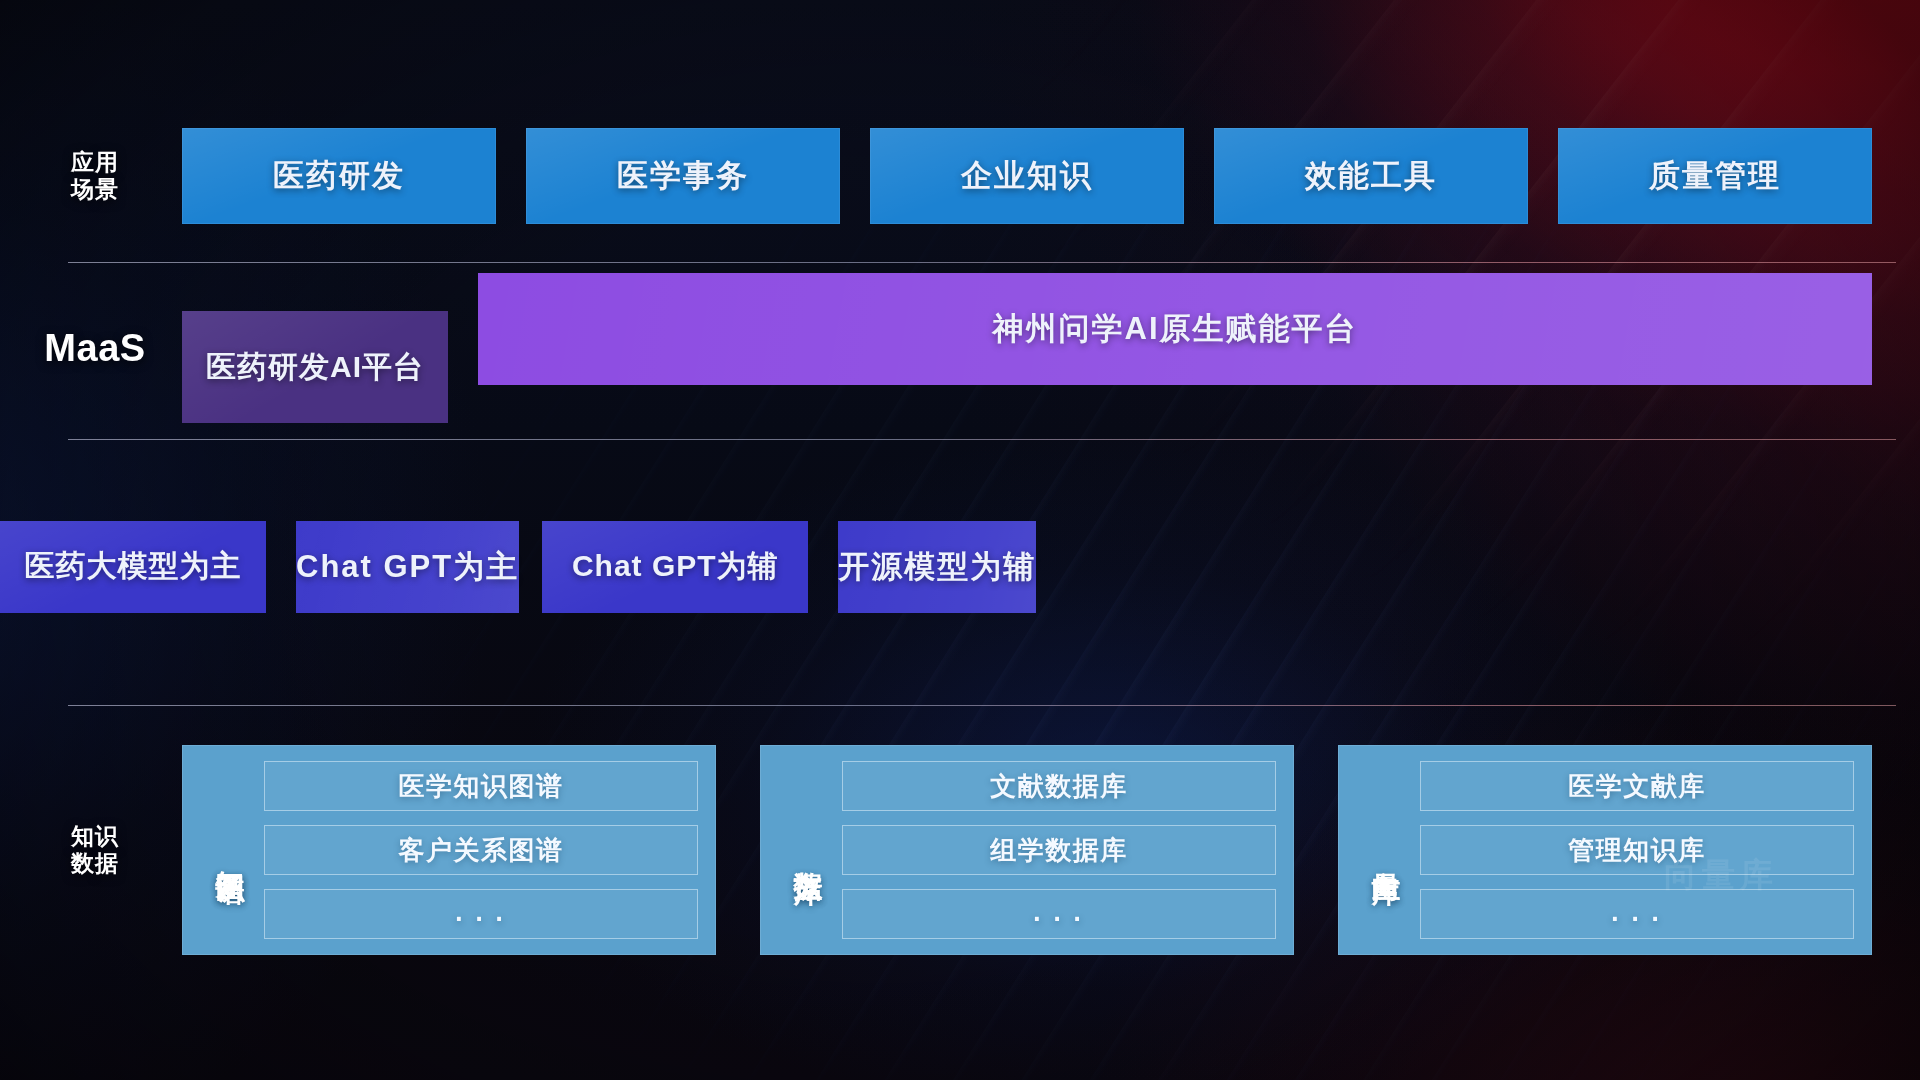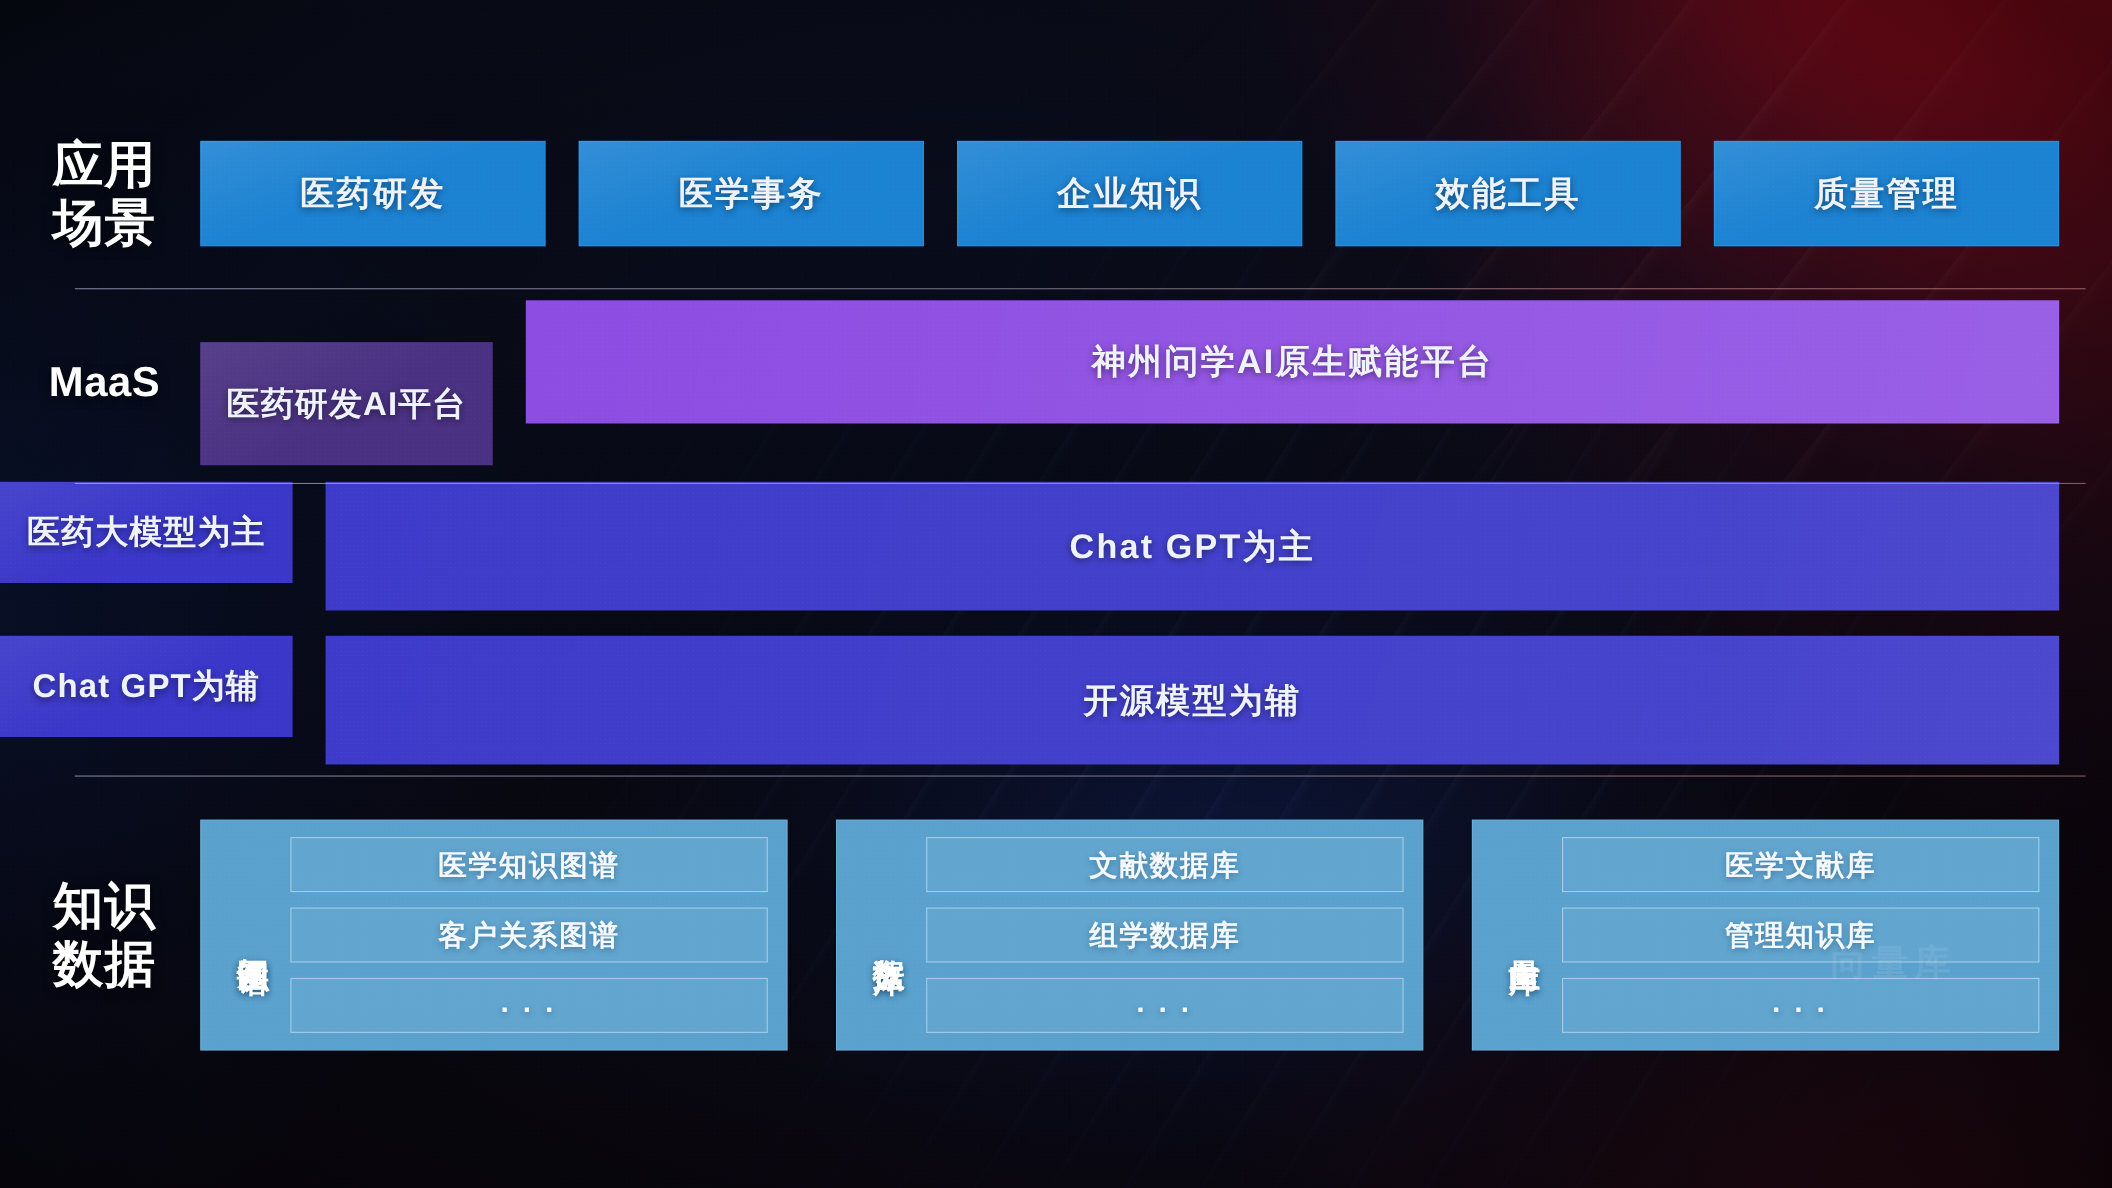--- a/index.html
+++ b/index.html
@@ -115,21 +115,21 @@
     display: flex;
     align-items: center;
   }
 
   .row-label {
     width: 182px;
     flex: 0 0 182px;
     text-align: center;
     color: #ffffff;
     font-weight: bold;
-    font-size: 46px;
+    font-size: 23px;
     line-height: 1.16;
     letter-spacing: 1px;
     text-shadow: 0 2px 10px rgba(0,0,0,.75);
     white-space: pre-line;
     padding-left: 8px;
     box-sizing: border-box;
   }
   .row-label.latin { font-size: 38px; letter-spacing: .5px; }
 
   .row-body {
@@ -219,35 +219,35 @@
     font-size: 30px;
     letter-spacing: 1px;
     background-color: #3a37c9;
     background-image:
       linear-gradient(155deg, rgba(255,255,255,0.07) 0%, rgba(255,255,255,0) 55%),
       radial-gradient(rgba(255,255,255,0.05) 0.6px, transparent 0.7px);
     background-size: auto, 4px 4px;
   }
   .algo-right {
     flex: 1 1 auto;
-    height: 117px;
+    height: 92px;
     font-size: 31px;
     letter-spacing: 2px;
     background-color: #3a37c9;
     background-image:
       linear-gradient(105deg, rgba(255,255,255,0.02) 0%, rgba(255,255,255,0.06) 70%, rgba(255,255,255,0.09) 100%),
       radial-gradient(rgba(255,255,255,0.05) 0.6px, transparent 0.7px);
     background-size: auto, 4px 4px;
     align-items: center;
   }
 
   .algo-stack {
     flex: 1 1 auto;
     display: flex;
-    flex-direction: column;
+    flex-direction: row;
     gap: 23px;
   }
   .algo-line { display: flex; gap: 30px; }
 
   
   .kn-body {
     flex: 1 1 auto;
     display: flex;
     gap: 44px;
     padding-right: 48px;

